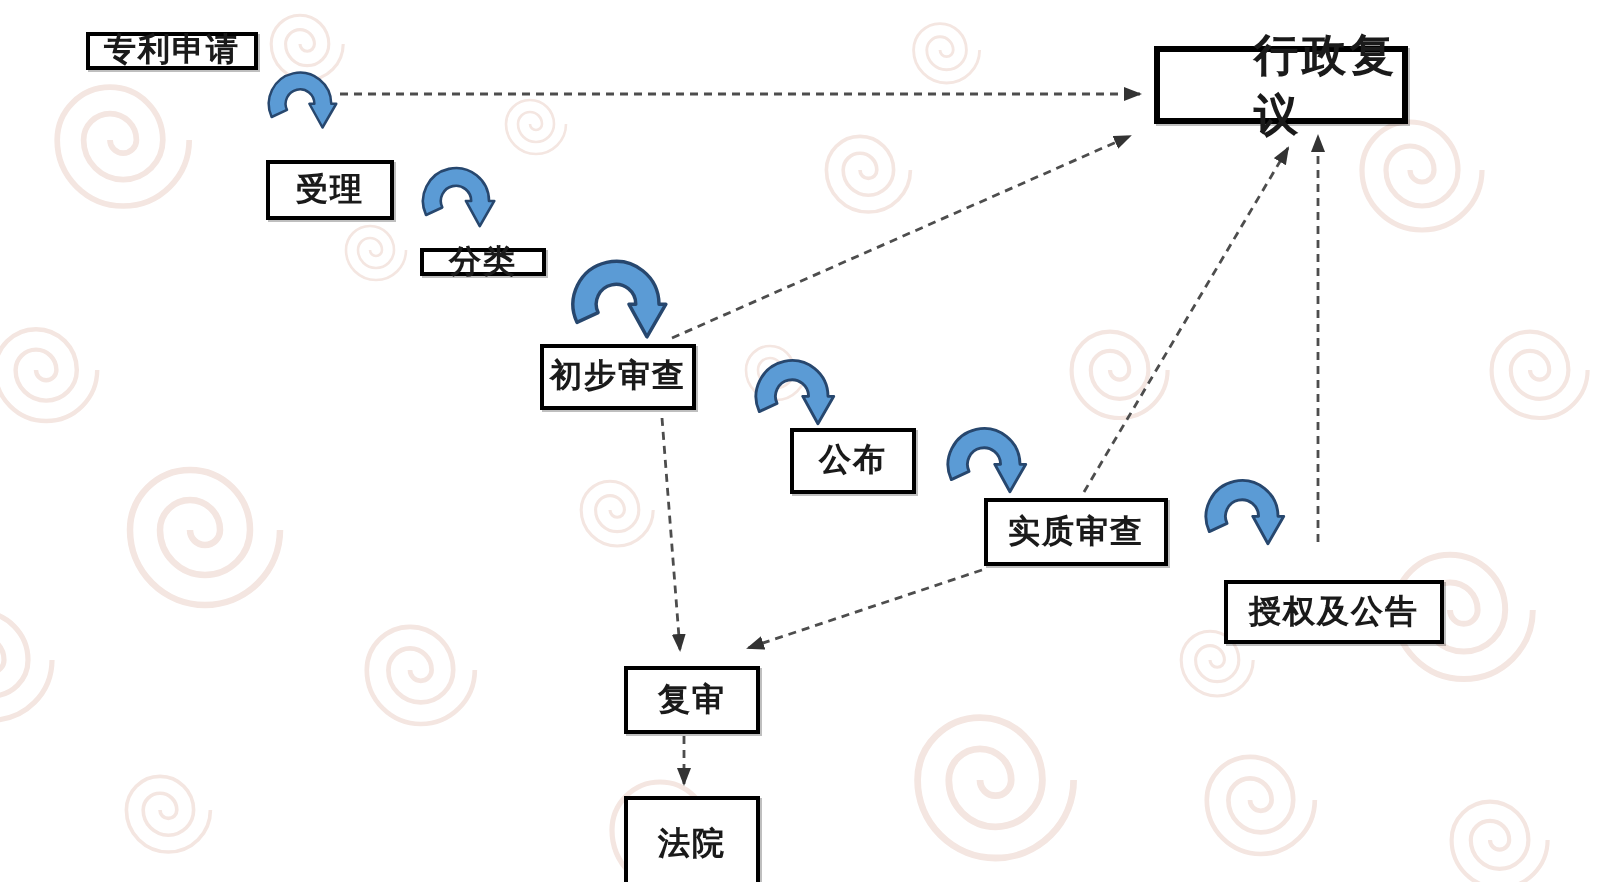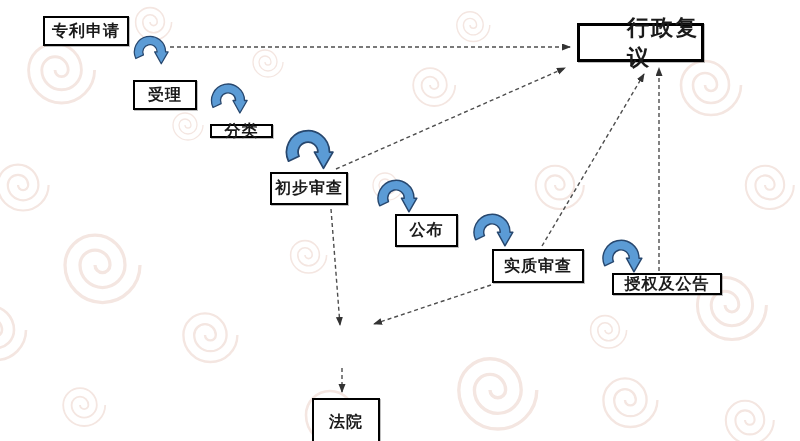--- a/index.html
+++ b/index.html
@@ -84,31 +84,32 @@
 
   <use href="#curve-arrow" x="130" y="33" width="40" height="34"></use>
   <use href="#curve-arrow" x="206" y="82" width="44" height="33"></use>
   <use href="#curve-arrow" x="279" y="128" width="58" height="43"></use>
   <use href="#curve-arrow" x="365" y="178" width="62" height="36"></use>
   <use href="#curve-arrow" x="462" y="212" width="60" height="36"></use>
   <use href="#curve-arrow" x="584" y="238" width="74" height="36"></use>
 </svg>
 
 <div id="node-layer" class="layer">
-  <div class="node" style="left:43px;  top:16px;  width:86px;  height:30px;">专利申请</div>
+  <div class="node" style="left:43px;  top:16px;  width:86px;  height:19px;">专利申请</div>
 
   <div class="node" style="left:133px; top:80px;  width:64px;  height:30px;">受理</div>
 
   <div class="node" style="left:210px; top:124px; width:63px;  height:14px;">分类</div>
 
   <div class="node" style="left:270px; top:172px; width:78px;  height:33px;">初步审查</div>
 
   <div class="node" style="left:395px; top:214px; width:63px;  height:33px;font-family:Liberation Mono, monospace;">公布</div>
 
   <div class="node" style="left:492px; top:249px; width:92px;  height:34px;">实质审查</div>
 
-  <div class="node" style="left:612px; top:273px; width:110px; height:22px;">授权及公告</div>
+  <div class="node" style="left:612px; top:290px; width:110px; height:32px;">授权及公告</div>
 
   <div class="node big" style="left:577px; top:23px; width:127px; height:39px;">行政复议</div>
 
+  <div class="node" style="left:312px; top:333px; width:68px;  height:34px;">复审</div>
 
   <div class="node" style="left:312px; top:398px; width:68px;  height:48px;">法院</div>
 </div>
 
 </body></html>

